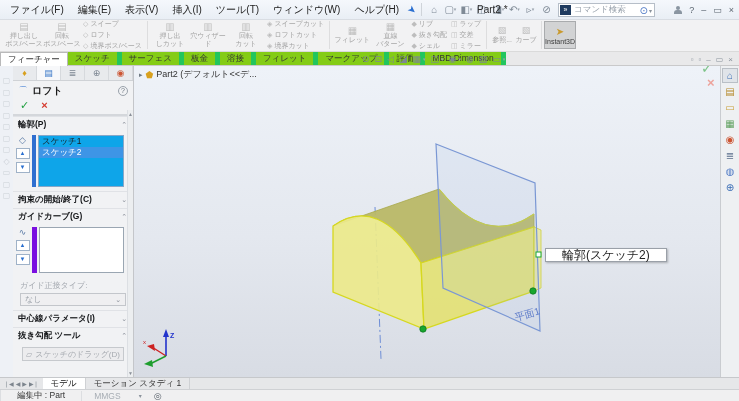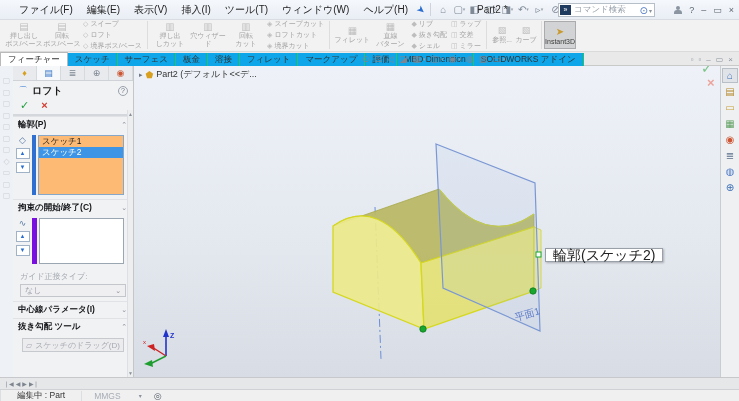--- a/index.html
+++ b/index.html
@@ -4,21 +4,21 @@
 <style>
 *{margin:0;padding:0;box-sizing:border-box}
 html,body{width:739px;height:401px;overflow:hidden}
 body{font-family:"Liberation Sans","DejaVu Sans",sans-serif;font-size:9px;color:#333;background:#eef1f6;position:relative}
 
 
 .titlebar{position:absolute;top:0;left:0;width:739px;height:20px;background:linear-gradient(#f5f8fc,#e9eef5);border-bottom:1px solid #d9dde3;display:flex;align-items:center}
 .logo{display:flex;align-items:baseline;gap:2px;margin-left:7px}
 .logo-mark{color:#c8102e;font-weight:bold;font-style:italic;font-size:12px}
 .logo-name{color:#c8102e;font-weight:bold;font-size:10.5px;letter-spacing:.3px}
-.menus{display:flex;margin-left:12px}
+.menus{display:flex;margin-left:3px}
 .menu-item{padding:0 7px;font-size:10px;line-height:19px;color:#222;cursor:default}
 .pin-icon{color:#2a6fd0;font-size:10px;margin-left:2px;transform:rotate(40deg)}
 .qa-sep{width:1px;height:13px;background:#cfd4da;margin:0 5px}
 .qa-icons{display:flex;align-items:center;gap:2px}
 .qa{width:14px;text-align:center;color:#7f8a96;font-size:10px;line-height:18px}
 .qa small{font-size:5px;color:#9aa3ad;vertical-align:2px}
 .doc-title{position:absolute;left:477px;top:0;line-height:20px;font-size:10px;color:#2c2c2c}
 .search{position:absolute;left:558px;top:3px;width:97px;height:14px;background:#fff;border:1px solid #b6bec8;display:flex;align-items:center}
 .search-chip{width:11px;height:10px;background:#1e3a5f;color:#fff;font-size:7px;line-height:10px;text-align:center;margin:0 3px 0 1px}
 .search input{border:none;outline:none;flex:1;font-size:8.5px;color:#444;background:transparent;font-family:Liberation Mono, monospace;min-width:0}
@@ -39,22 +39,22 @@
 .smallcol{display:flex;flex-direction:column;justify-content:center;gap:1px;padding:0 2px}
 .smallitem{display:flex;align-items:center;gap:2px;font-size:7px;color:#a2a2a2;white-space:nowrap}
 .smallitem .ricon-s{font-size:7px;color:#bdbdbd}
 .minibig{display:flex;flex-direction:column;align-items:center;justify-content:center;width:24px;font-size:7px;color:#a2a2a2;line-height:1.1}
 .minibig .ricon{font-size:9px;color:#bdbdbd}
 .instant3d{margin-left:2px;width:32px;background:#d2d3d4;border:1px solid #a9abad;display:flex;flex-direction:column;align-items:center;justify-content:center;font-size:7px;color:#3c3c3c;gap:1px}
 .instant3d .ricon{font-size:10px;color:#c99a2e}
 
 
 .cmdrow{position:absolute;top:52px;left:0;width:739px;height:14px;background:#e9e9ea;border-bottom:1px solid #c9c9ca}
-.ctabs{display:flex;align-items:center;height:14px}
-.ctab{padding:0 7px;font-size:8.5px;line-height:13px;color:#333;background:#0ea5e9;border-right:1px solid #22c55e;white-space:nowrap;cursor:default}
+.ctabs{display:flex;align-items:flex-start;height:14px}
+.ctab{padding:0 7px;font-size:8.5px;line-height:13px;color:#333;background:#84cc16;border-right:5px solid #22c55e;white-space:nowrap;cursor:default}
 .ctab.active{background:#fff;border:1px solid #b9b9ba;border-bottom:none;color:#111}
 .hud{position:absolute;left:362px;top:0;height:14px;display:flex;align-items:center;gap:5px;color:#7c8793}
 .hud .hicon{font-size:9px;line-height:12px}
 .hud .hcaret{font-size:5px;color:#98a0a8;margin-left:-3px}
 .mdi{position:absolute;right:6px;top:0;height:14px;display:flex;align-items:center;gap:5px;color:#8a939d;font-size:8px}
 
 
 .main{position:absolute;top:66px;left:0;width:739px;height:311px}
 .leftstrip{position:absolute;left:0;top:10px;width:13px;display:flex;flex-direction:column;align-items:center;gap:2.5px;color:#ccd1d7;font-size:8px;line-height:9px}
 
@@ -73,35 +73,35 @@
 .cancel{color:#d43a2f;font-weight:bold;font-size:11px;line-height:11px}
 .sec-h{display:flex;justify-content:space-between;align-items:center;padding:2px 6px 2px 5px;border-top:1px solid #e0e2e6}
 .sec-h .lbl{font-weight:bold;font-size:8.5px;color:#141619;white-space:nowrap}
 .caret{color:#8a9099;font-size:7px}
 .profiles-body{display:flex;padding:2px 9px 4px 2px;gap:2px}
 .mini-col{display:flex;flex-direction:column;gap:3px;width:15px;align-items:center;flex:none}
 .mini-icon{color:#5b7ba6;font-size:9px;line-height:10px}
 .updown{width:14px;height:11px;border:1px solid #9fb2c8;background:#fff;color:#2a6fd0;font-size:6px;line-height:9px;text-align:center}
 .accent{width:4px;background:#2f6fd0;flex:none}
 .accent.purple{background:#7a10e0;width:5px}
-.lbox{flex:1;border:1px solid #86a7c8;background:#fdba74;height:60px;overflow:hidden}
+.lbox{flex:1;border:1px solid #86a7c8;background:#0ea5e9;height:52px;overflow:hidden}
 .lbox .item{padding:0 3px;line-height:11px;font-size:8.5px;color:#1a1a1a;white-space:nowrap}
 .lbox .item.selected{background:#3e95e6;color:#fff}
 .lbox.white{background:#fff;border-color:#9aa6b2;height:46px}
 .sub-label{padding:3px 7px 1px;color:#a3a8af;font-size:8px}
 .dd{margin:1px 7px 4px;height:13px;border:1px solid #c3c6cb;background:#efeff1;color:#9aa0a8;font-size:8px;display:flex;align-items:center;justify-content:space-between;padding:0 4px}
 .sk-btn{margin:3px 9px 5px;height:14px;border:1px solid #c6c9cd;background:#ececee;color:#a6aab0;font-size:8px;display:flex;align-items:center;justify-content:center;gap:3px;white-space:nowrap}
 .pm-scroll{position:absolute;right:0;top:44px;bottom:0;width:6px;background:#eceef0;border-left:1px solid #dcdfe3;display:flex;flex-direction:column;justify-content:space-between;align-items:center;color:#8a9099;font-size:5px;padding:1px 0}
 
 
 .viewport{position:absolute;left:134px;right:19px;top:0;bottom:0;background:linear-gradient(180deg,#eef2f8 0%,#e4e8ef 55%,#d8dce4 100%);overflow:hidden}
 .breadcrumb{position:absolute;left:5px;top:2px;display:flex;align-items:center;gap:3px;font-size:9px;color:#333}
 .bc-caret{color:#707a84;font-size:7px}
 .part-icon{color:#d8a01e;font-size:9px}
-.gtooltip{position:absolute;left:411px;top:182px;height:14px;background:#fff;border:1px solid #9aa0a8;box-shadow:1px 1px 2px rgba(0,0,0,.25);font-size:14px;line-height:12px;padding:0 7px;white-space:nowrap;color:#222}
+.gtooltip{position:absolute;left:411px;top:182px;height:14px;background:#fff;border:1px solid #9aa0a8;box-shadow:1px 1px 2px rgba(0,0,0,.25);font-size:12px;line-height:12px;padding:0 16px;white-space:nowrap;color:#222}
 .confirm-check{position:absolute;left:567px;top:-6px;color:#58b463;opacity:.75;font-size:14px;font-weight:bold}
 .confirm-x{position:absolute;left:573px;top:9px;color:#eda39b;font-size:13px;font-weight:bold}
 
 
 .taskpane{position:absolute;right:0;top:0;bottom:0;width:19px;background:#eef0f2;border-left:1px solid #c9ccd0;display:flex;flex-direction:column;align-items:center;padding-top:2px;gap:1px}
 .tp-icon{width:16px;height:15px;display:flex;align-items:center;justify-content:center;font-size:10px;border:1px solid transparent}
 .tp-icon.first{background:#e0e4e9;border-color:#b9bfc6}
 .tp1{color:#3a6db5}.tp2{color:#b58a2a}.tp3{color:#c9a23c}.tp4{color:#5a9e5a}.tp5{color:#cc5533}.tp6{color:#5a6e8c}.tp7{color:#4a76c4}.tp8{color:#3a6db5}
 
 
@@ -296,21 +296,20 @@
 
   <div class="ctab active">フィーチャー</div>
       <div class="ctab">スケッチ</div>
       <div class="ctab">サーフェス</div>
       <div class="ctab">板金</div>
       <div class="ctab">溶接</div>
       <div class="ctab">フィレット</div>
       <div class="ctab">マークアップ</div>
       <div class="ctab">評価</div>
       <div class="ctab">MBD Dimension</div>
-      <div class="ctab">SOLIDWORKS アドイン</div>
     </div>
   <div class="hud">
     <span class="hicon">⊙</span>
     <span class="hicon">⊡</span>
     <span class="hicon">◁</span>
     <span class="hicon">◪</span>
     <span class="hicon">▦</span>
       <span class="hcaret">▾</span>
     <span class="hicon">◫</span>
       <span class="hcaret">▾</span>
@@ -380,20 +379,24 @@
       <div class="item">スケッチ1</div>
           <div class="item selected">スケッチ2</div>
         </div>
     </div>
 
     <div class="sec-h">
       <span class="lbl">拘束の開始/終了(C)</span>
       <span class="caret">⌄</span>
     </div>
 
+    <div class="sec-h">
+      <span class="lbl">ガイドカーブ(G)</span>
+      <span class="caret">⌃</span>
+    </div>
     <div class="profiles-body">
       <div class="mini-col">
         <span class="mini-icon">∿</span>
         <span class="updown">▲</span>
         <span class="updown">▼</span>
       </div>
       <div class="accent purple"></div>
       <div class="lbox white"></div>
     </div>
     <div class="sub-label">ガイド正接タイプ:</div>
@@ -477,20 +480,25 @@
   </div>
 </div>
 
 <div class="sheettabs">
   <div class="st-nav">
     <span>❘◀</span>
     <span>◀</span>
     <span>▶</span>
     <span>▶❘</span>
   </div>
+  <div style="display:flex">
+
+  <div class="st-tab active">モデル</div>
+      <div class="st-tab">モーション スタディ 1</div>
+    </div>
 </div>
 
 <div class="statusbar">
   <span class="sb-mode">編集中 : Part</span>
   <span class="sb-units">MMGS</span>
   <span class="sb-caret">▾</span>
   <span class="sb-eye">◎</span>
 </div>
 
 </body></html>

